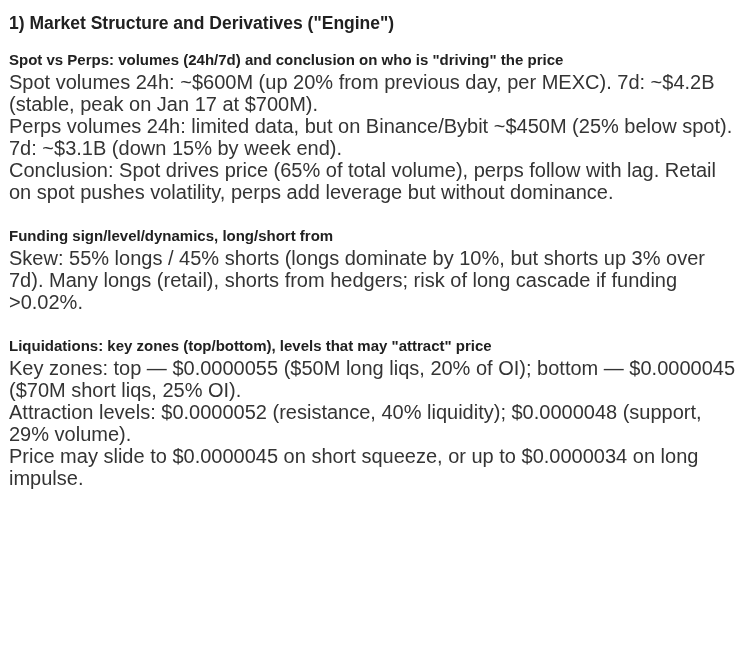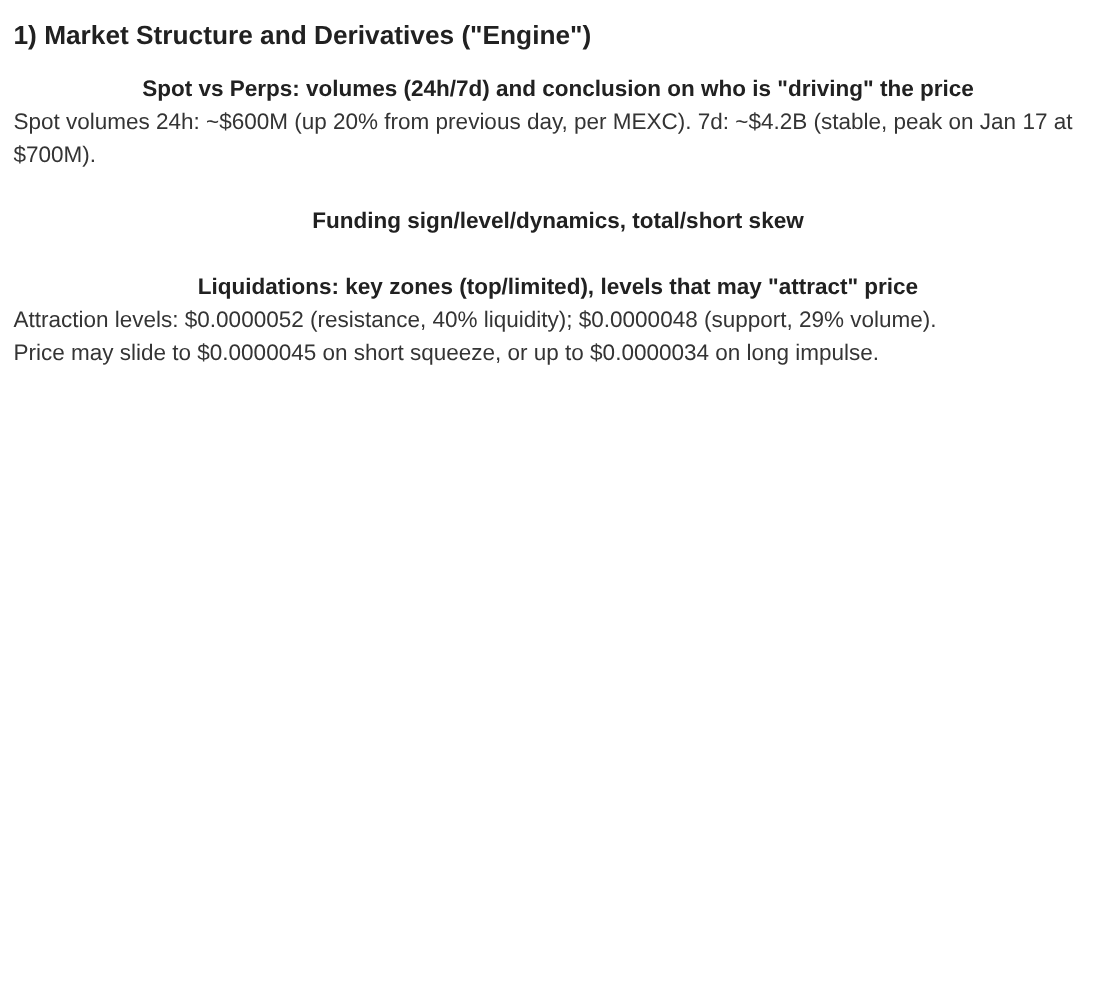--- a/index.html
+++ b/index.html
@@ -28,47 +28,50 @@
   }
   .section:last-child {
     margin-bottom: 0;
   }
   .section-heading {
     font-size: 15px;
     line-height: 22px;
     font-weight: 700;
     color: #212121;
     margin: 0;
-    text-align: center;
   }
   .para {
-    font-size: 15px;
+    font-size: 20px;
     line-height: 22px;
     margin: 0;
     color: #343434;
   }
 </style>
 </head>
 <body>
 
 <div class="doc">
 
   <h1 class="doc-title">1) Market Structure and Derivatives ("Engine")</h1>
 
   <div class="section">
     <h2 class="section-heading">Spot vs Perps: volumes (24h/7d) and conclusion on who is "driving" the price</h2>
     <p class="para">Spot volumes 24h: ~$600M (up 20% from previous day, per MEXC). 7d: ~$4.2B (stable, peak on Jan 17 at $700M).</p>
+    <p class="para">Perps volumes 24h: limited data, but on Binance/Bybit ~$450M (25% below spot). 7d: ~$3.1B (down 15% by week end).</p>
+    <p class="para">Conclusion: Spot drives price (65% of total volume), perps follow with lag. Retail on spot pushes volatility, perps add leverage but without dominance.</p>
   </div>
 
   <div class="section">
   </div>
 
   <div class="section">
-    <h2 class="section-heading">Funding sign/level/dynamics, total/short skew</h2>
+    <h2 class="section-heading">Funding sign/level/dynamics, long/short from</h2>
+    <p class="para">Skew: 55% longs / 45% shorts (longs dominate by 10%, but shorts up 3% over 7d). Many longs (retail), shorts from hedgers; risk of long cascade if funding &gt;0.02%.</p>
   </div>
 
   <div class="section">
-    <h2 class="section-heading">Liquidations: key zones (top/limited), levels that may "attract" price</h2>
+    <h2 class="section-heading">Liquidations: key zones (top/bottom), levels that may "attract" price</h2>
+    <p class="para">Key zones: top — $0.0000055 ($50M long liqs, 20% of OI); bottom — $0.0000045 ($70M short liqs, 25% OI).</p>
     <p class="para">Attraction levels: $0.0000052 (resistance, 40% liquidity); $0.0000048 (support, 29% volume).</p>
     <p class="para">Price may slide to $0.0000045 on short squeeze, or up to $0.0000034 on long impulse.</p>
   </div>
 
 </div>
 
 </body></html>

